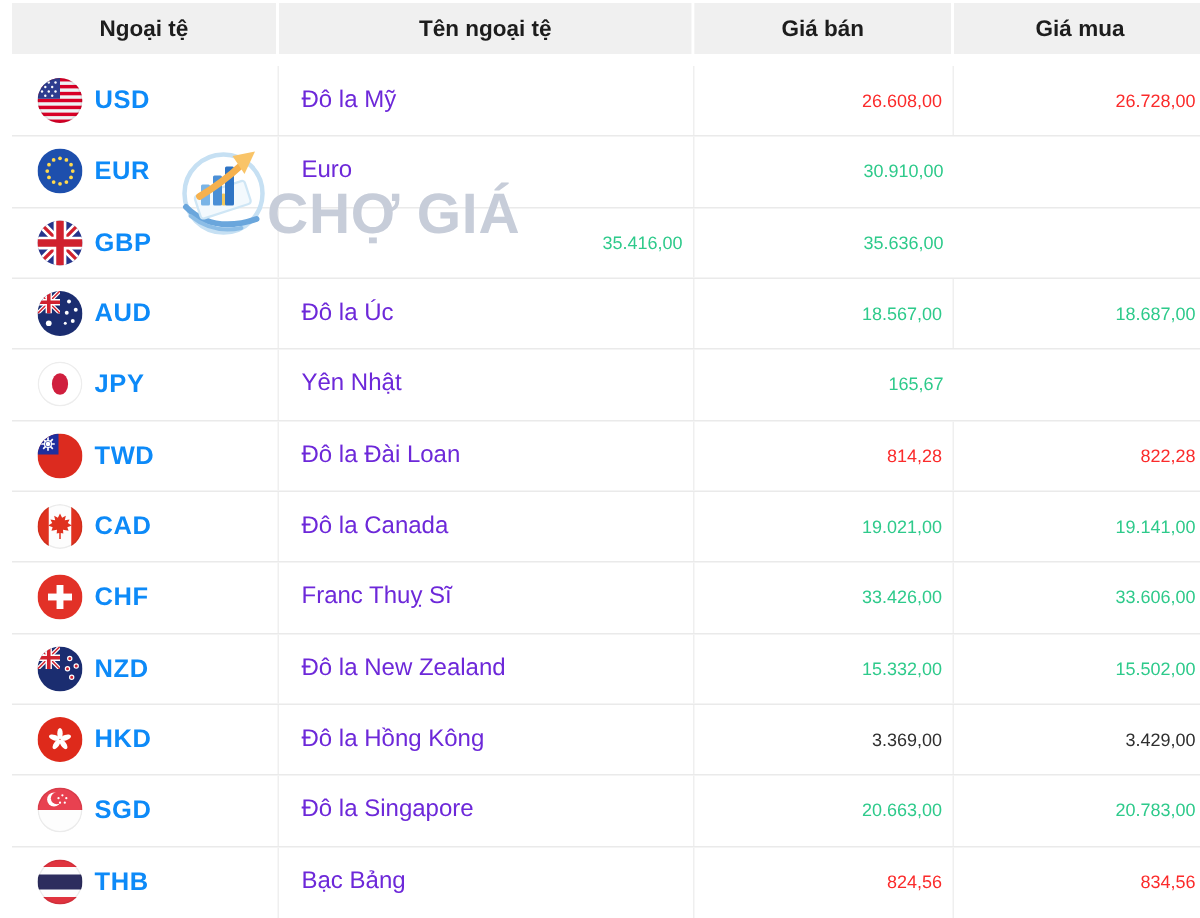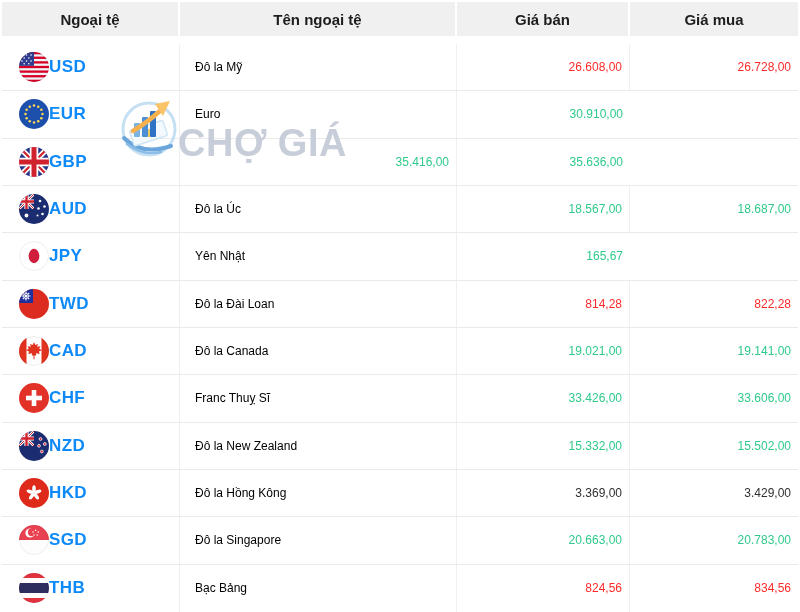--- a/index.html
+++ b/index.html
@@ -1,31 +1,31 @@
 <!DOCTYPE html>
 <html lang="vi" style="--c-green: #2eca8b; --c-red: #fb2b2b; --c-black: #2f2f2f; --c-code_blue: #0d8af8; --c-header_bg: #f0f0f0; --c-watermark_text: #c7cdd9;"><head>
 <meta charset="utf-8">
 <style>
   *{box-sizing:border-box;margin:0;padding:0}
   html,body{width:800px;height:612px;overflow:hidden;background:#fff}
-  .page{position:relative;width:696px;height:612px;padding:2px 2px 0;
+  .page{position:relative;width:696px;height:612px;padding:2px 8px 0;
         font-family:"Liberation Sans","DejaVu Sans",sans-serif}
   .thead,.row{display:grid;grid-template-columns:178px 277px 173px 168px}
   .thead{height:34px;margin-bottom:8px}
   .th{background:var(--c-header_bg,#f0f0f0);display:flex;align-items:center;justify-content:center;
       font-weight:700;font-size:15px;color:#1d1d1d;border-right:2px solid #fff}
   .th:last-child{border-right:none}
   .tbody{height:568px;display:grid;grid-template-rows:repeat(12,1fr)}
   .row{border-bottom:1px solid #eaeaea}
   .row:last-child{border-bottom:none}
   .cell{display:flex;align-items:center;border-right:1px solid #efefef;min-width:0;overflow:hidden}
   .cell:last-child{border-right:none}
-  .c-cur{padding-left:17px;}
+  .c-cur{padding-left:17px;gap:8px}
   .code{font-size:17px;font-weight:700;letter-spacing:.4px;color:var(--c-code_blue,#0d8af8);cursor:pointer}
-  .c-name{padding-left:15px;font-size:12px;color:#000000}
+  .c-name{padding-left:15px;font-size:16px;color:#6d28d9}
   .c-val{justify-content:flex-end;padding-right:7px;font-size:12px}
   .val-green{color:var(--c-green,#2eca8b)}
   .val-red{color:var(--c-red,#fb2b2b)}
   .val-black{color:var(--c-black,#2f2f2f)}
   .flag{width:30px;height:30px;flex:none;display:block}
   .watermark{position:absolute;left:112px;top:96px;width:430px;height:72px;pointer-events:none;z-index:5}
   .wm-logo{position:absolute;left:0;top:0}
   .wm-text{position:absolute;left:66px;top:26px;font-size:38px;font-weight:800;letter-spacing:.5px;
            color:var(--c-watermark_text,#c7cdd9);white-space:nowrap}
 </style>

